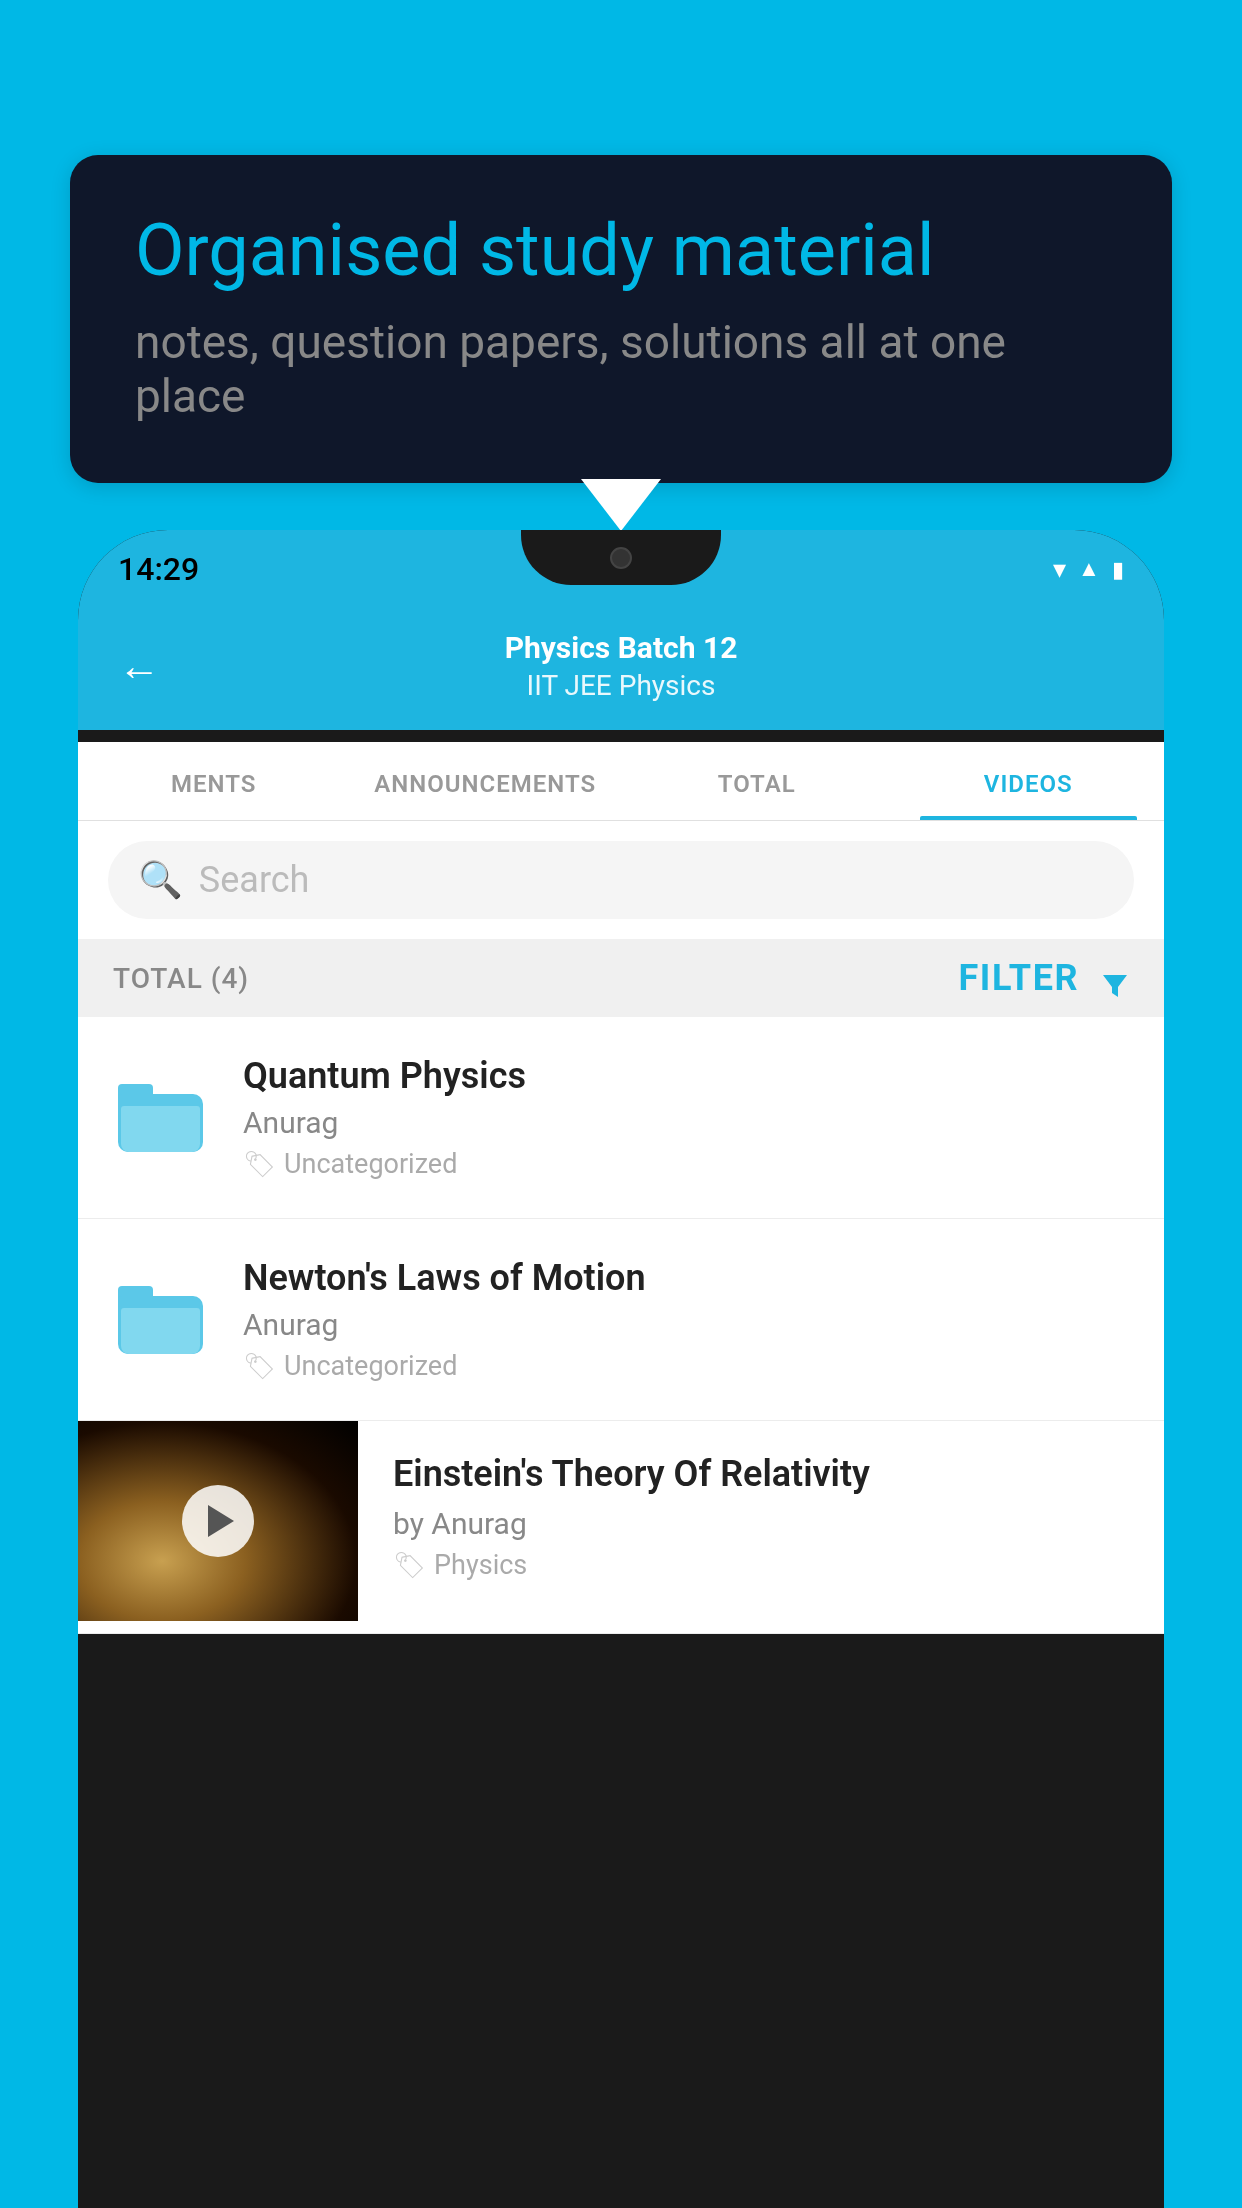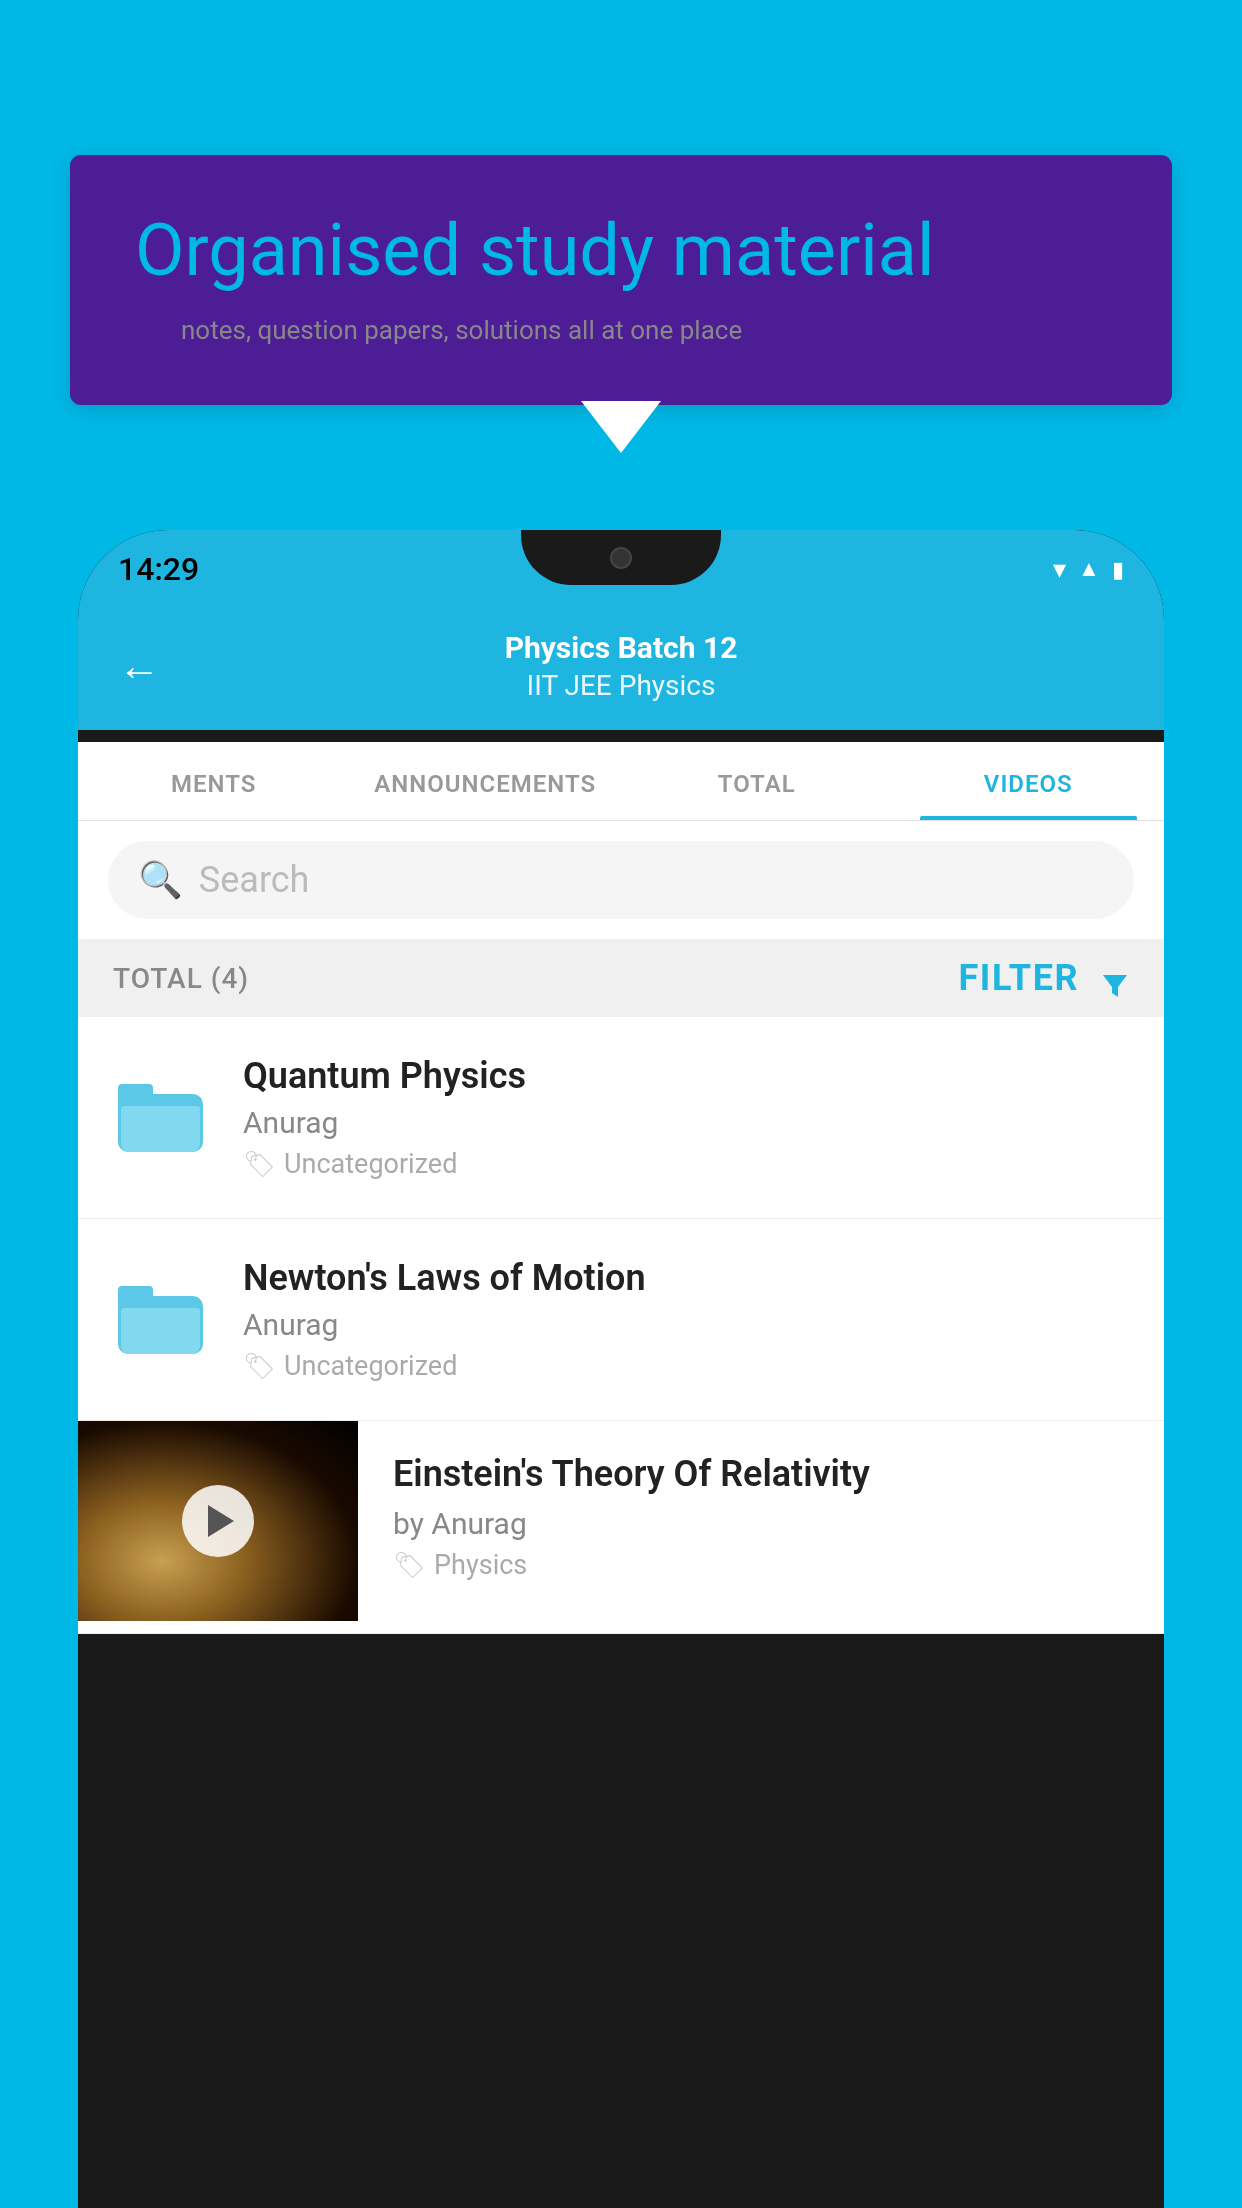--- a/index.html
+++ b/index.html
@@ -12,22 +12,22 @@
       overflow: hidden;
       position: relative;
     }
 
     
     .speech-bubble {
       position: absolute;
       top: 155px;
       left: 70px;
       right: 70px;
-      background: #4c1d95;
-      border-radius: 11px;
+      background: #0f172a;
+      border-radius: 28px;
       padding: 55px 65px 60px 65px;
       box-shadow: 0 4px 20px rgba(0,0,0,0.15);
     }
 
     .speech-bubble::after {
       content: '';
       position: absolute;
       bottom: -48px;
       left: 50%;
       transform: translateX(-50%);
@@ -40,24 +40,23 @@
 
     .bubble-title {
       font-size: 72px;
       font-weight: 400;
       color: #00b8e6;
       line-height: 1.15;
       margin-bottom: 22px;
     }
 
     .bubble-subtitle {
-      font-size: 26px;
+      font-size: 46px;
       color: #888;
       font-weight: 400;
-      margin-left: 46px;
     }
 
     
     .phone-shell {
       position: absolute;
       top: 530px;
       left: 78px;
       right: 78px;
       bottom: 0;
       background: #1a1a1a;

